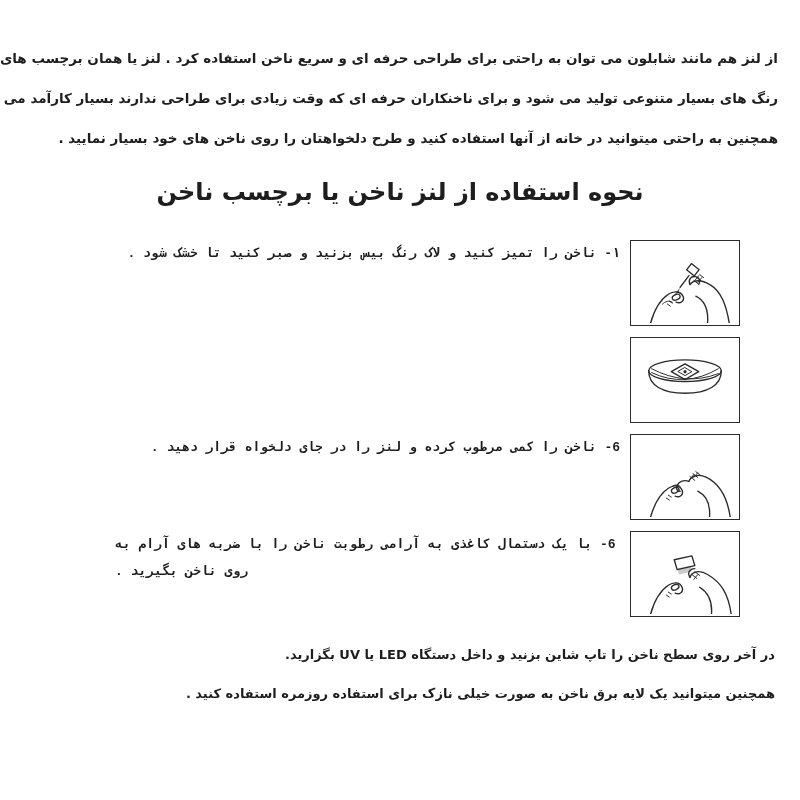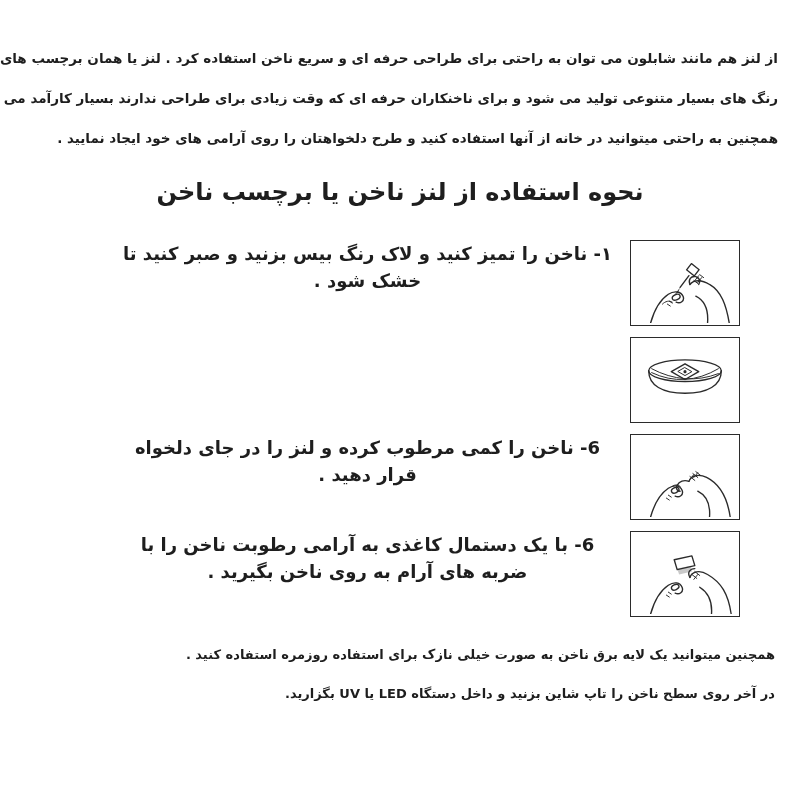--- a/index.html
+++ b/index.html
@@ -34,25 +34,26 @@
     gap:10px;
   }
   .step-illustration{
     flex:none;
     width:110px;height:86px;
     border:1.5px solid #2b2b2b;
     box-sizing:border-box;
     background:#fff;
   }
   .step-text{
-    font-size:18px;
+    font-size:13px;
     line-height:27px;
-    text-align:center;
+    text-align:left;
     max-width:505px;
     padding-top:0px;
+    font-family:Liberation Mono, monospace;
   }
   .footer{
     margin:18px 25px 0 25px;
     font-size:13px;
     line-height:39px;
     text-align:right;
   }
   svg.art{display:block;margin:1px auto 0 auto;}
   svg.art path, svg.art ellipse, svg.art polygon, svg.art rect, svg.art circle{
     fill:none;stroke:#2b2b2b;stroke-width:1.4;stroke-linecap:round;stroke-linejoin:round;
@@ -62,21 +63,21 @@
   svg.art .thin{stroke-width:1;}
 </style>
 </head>
 <body>
 
 <div class="doc">
 
   <div class="intro">
     <div class="line">از لنز هم مانند شابلون می توان به راحتی برای طراحی حرفه ای و سریع ناخن استفاده کرد . لنز یا همان برچسب های ناخن در طرح ها و</div>
     <div class="line">رنگ های بسیار متنوعی تولید می شود و برای ناخنکاران حرفه ای که وقت زیادی برای طراحی ندارند بسیار کارآمد می باشد.</div>
-    <div class="line">همچنین به راحتی میتوانید در خانه از آنها استفاده کنید و طرح دلخواهتان را روی آرامی های خود ایجاد نمایید .</div>
+    <div class="line">همچنین به راحتی میتوانید در خانه از آنها استفاده کنید و طرح دلخواهتان را روی ناخن های خود بسیار نمایید .</div>
   </div>
 
   <div class="heading">نحوه استفاده از لنز ناخن یا برچسب ناخن</div>
 
   <div class="steps">
 
     <div class="step-row">
       <div class="step-illustration">
         <svg class="art" width="105" height="81" viewBox="0 0 107 82">
           <path d="M98,82 C95,64 90,50 78,43 C70,38 62,38 58,43"></path>
@@ -148,17 +149,17 @@
       </div>
       <div class="step-text">
         <div>6- با یک دستمال کاغذی به آرامی رطوبت ناخن را با ضربه های آرام به روی ناخن بگیرید .</div>
         <div></div>
       </div>
     </div>
 
   </div>
 
   <div class="footer">
+    <div>در آخر روی سطح ناخن را تاپ شاین بزنید و داخل دستگاه LED یا UV بگزارید.</div>
     <div>همچنین میتوانید یک لایه برق ناخن به صورت خیلی نازک برای استفاده روزمره استفاده کنید .</div>
-    <div>در آخر روی سطح ناخن را تاپ شاین بزنید و داخل دستگاه LED یا UV بگزارید.</div>
   </div>
 
 </div>
 
 </body></html>

